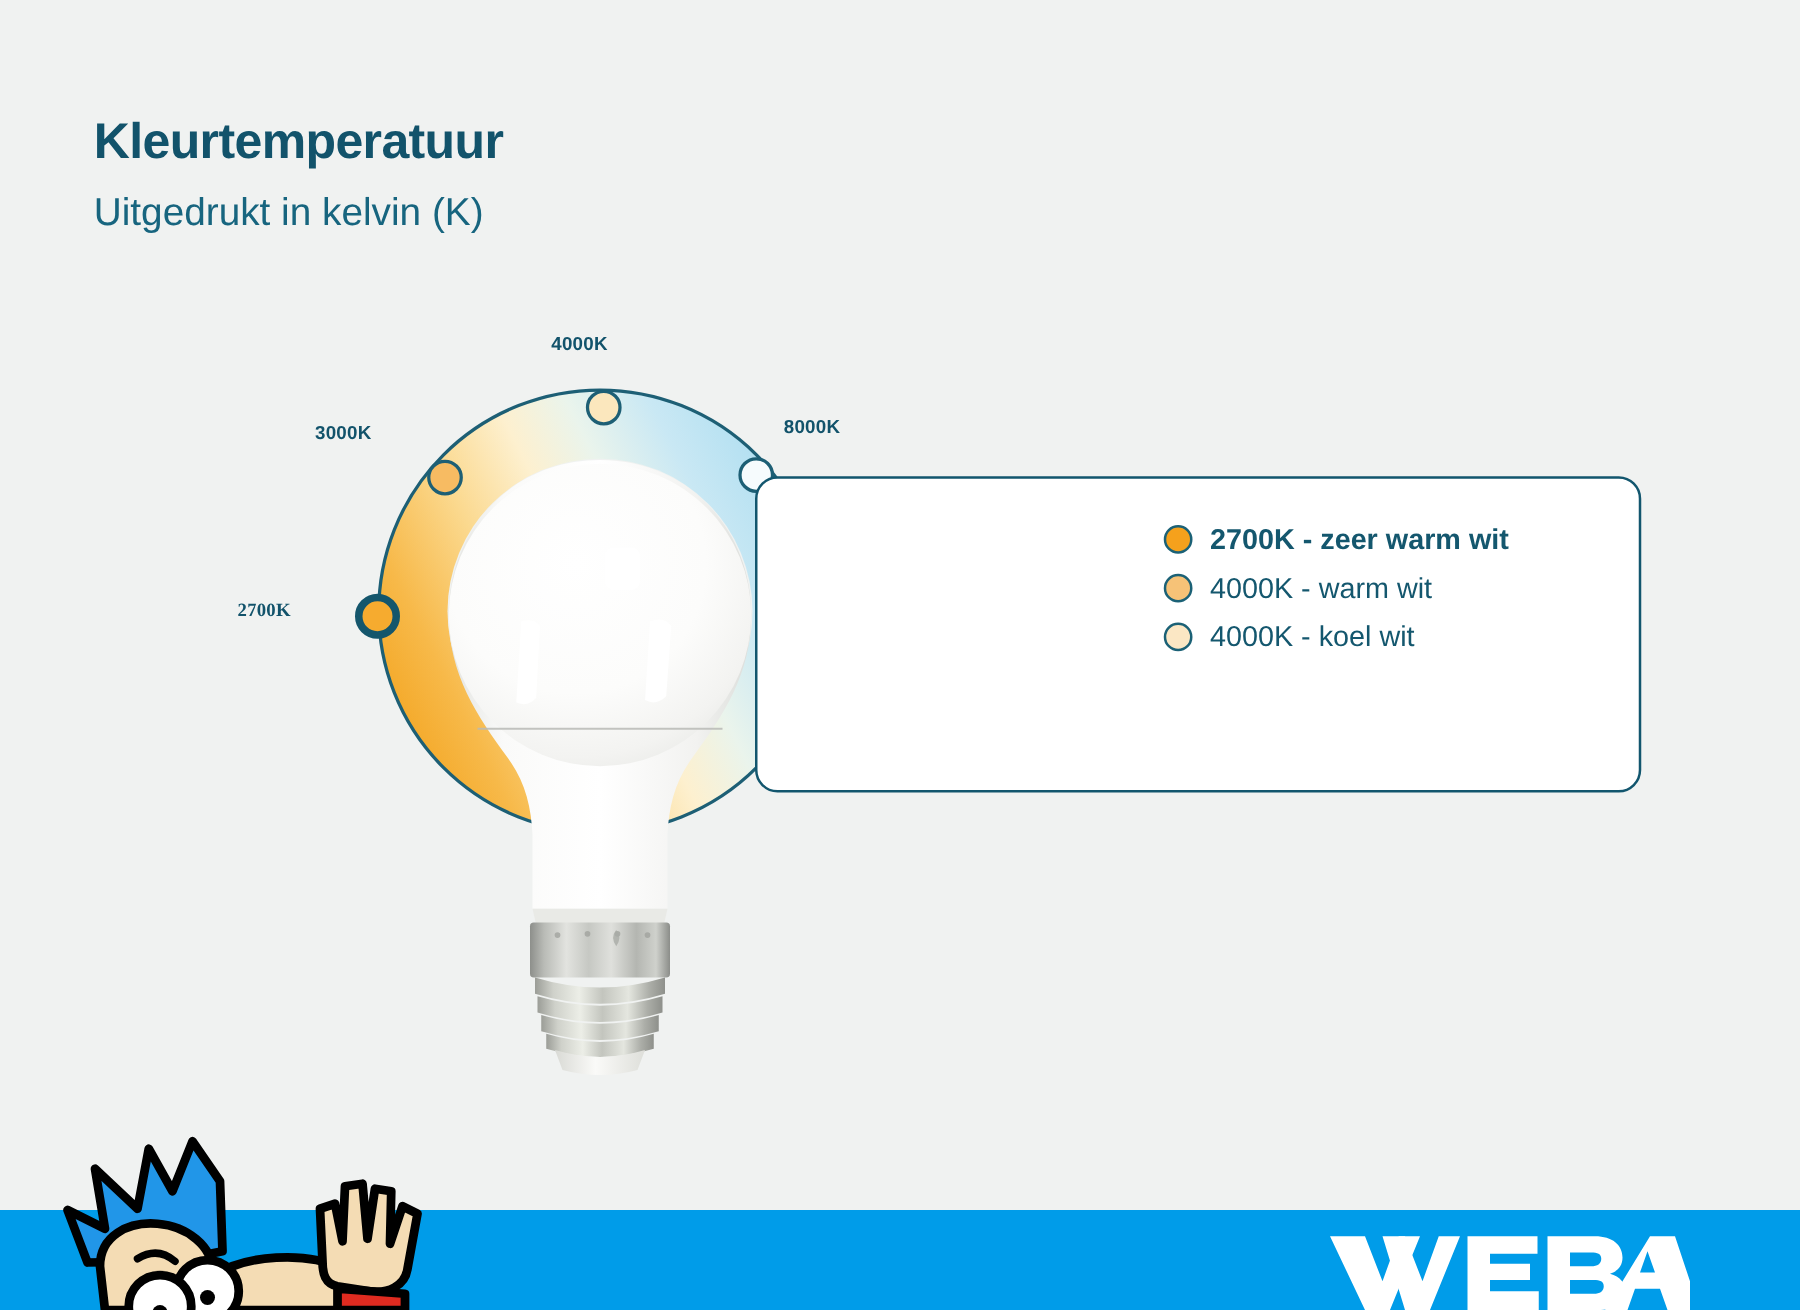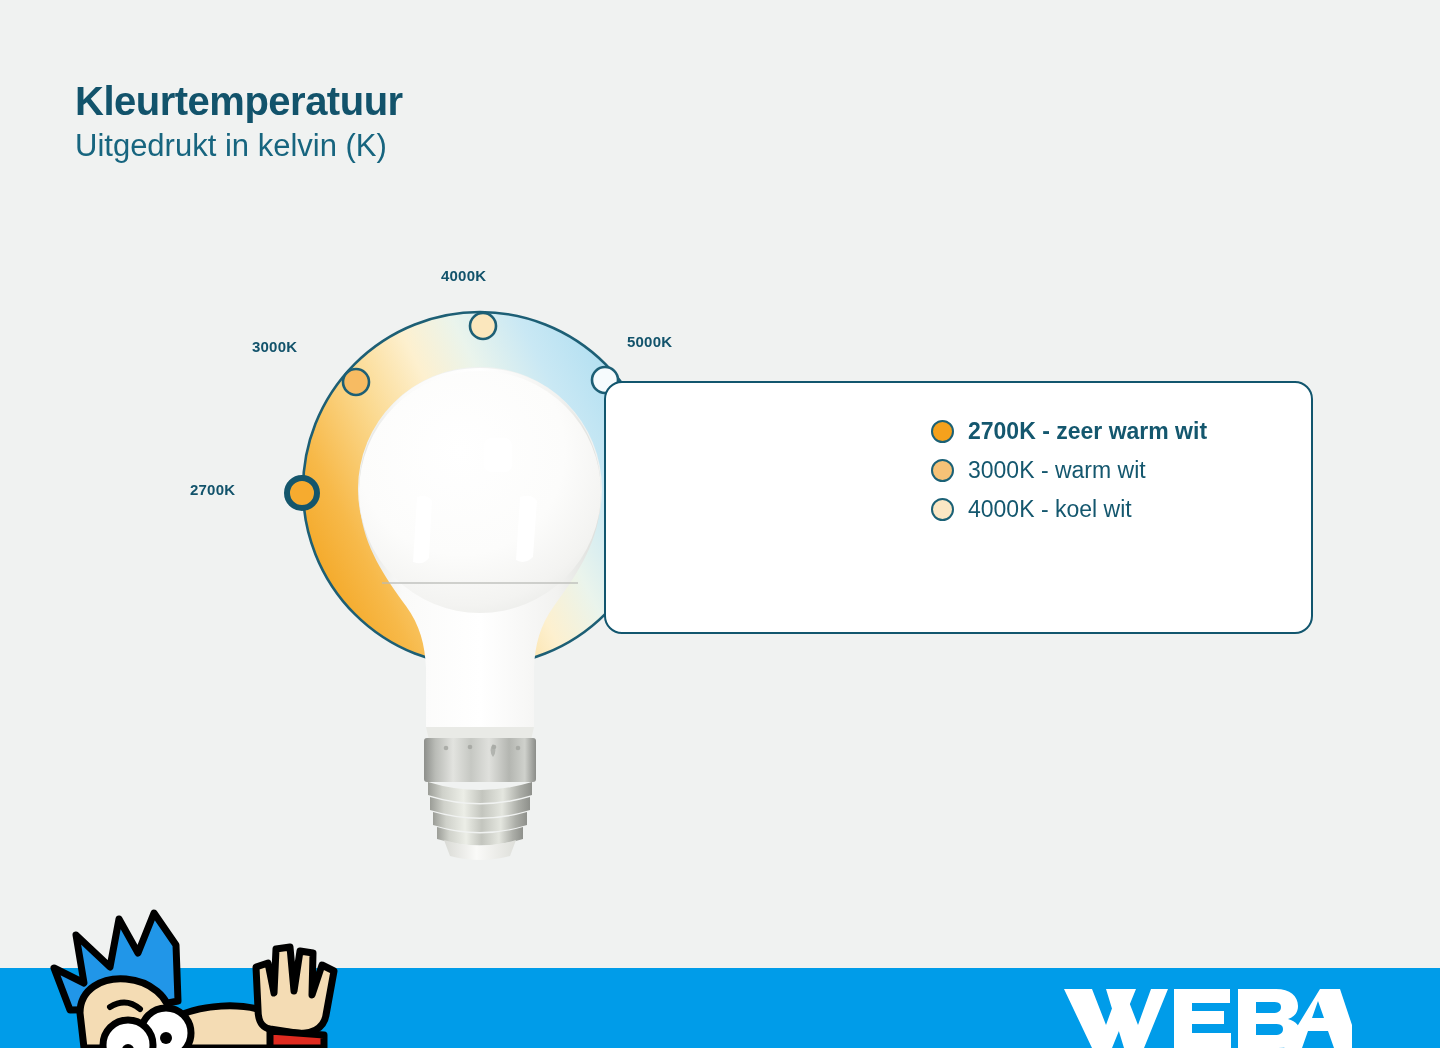--- a/index.html
+++ b/index.html
@@ -8,25 +8,25 @@
     background: #f0f2f1;
     font-family: "Liberation Sans", sans-serif;
     overflow: hidden;
   }
   #stage { position: relative; width: 1440px; height: 1048px; background: #f0f2f1; }
 
   
   #header { position: absolute; left: 75px; top: 78px; }
   #title {
     font-size: 40px; font-weight: bold; color: #12536b;
-    letter-spacing: -0.5px; line-height: 1.15;
+    letter-spacing: -0.5px; line-height: 1.15; margin-top: 12px;
   }
   #subtitle {
     font-size: 31px; font-weight: 400; color: #17657f;
-    margin-top: 4px; line-height: 1.15;
+    margin-top: 16px; line-height: 1.15;
   }
 
   
   #diagram { position: absolute; left: 0; top: 0; width: 1440px; height: 1048px; }
   #ringSvg { position: absolute; left: 0; top: 0; }
 
   
   #bulb { position: absolute; left: 0; top: 0; }
 
   
@@ -212,38 +212,38 @@
         <circle cx="605" cy="380" r="13" fill="#f6fbfd" stroke="#1d5f75" stroke-width="2.6"></circle>
       </g>
       <g>
         <circle cx="657" cy="489" r="13" fill="#f7fcfd" stroke="#1d5f75" stroke-width="2.6"></circle>
       </g>
       <g>
         <circle cx="302" cy="493" r="15" fill="#f6ab2f" stroke="#14566c" stroke-width="6"></circle>
       </g>
     </svg>
 
-    <div class="tick-label" style="left:190px; top:481px;">2700K</div>
+    <div class="tick-label" style="left:190px; top:481px;font-family:Liberation Serif, serif;">2700K</div>
     <div class="tick-label" style="left:252px; top:338px;">3000K</div>
     <div class="tick-label" style="left:441px; top:267px;">4000K</div>
-    <div class="tick-label" style="left:627px; top:333px;">5000K</div>
+    <div class="tick-label" style="left:627px; top:333px;">8000K</div>
     <div class="tick-label" style="left:685px; top:478px;">6500K</div>
   </div>
 
   <div id="panel">
     <div id="legend">
 
       <div class="legend-row is-active">
         <span class="legend-dot" style="background:#f5a11c"></span>
         <span class="legend-text">2700K - zeer warm wit</span>
       </div>
 
       <div class="legend-row">
         <span class="legend-dot" style="background:#f6c277"></span>
-        <span class="legend-text">3000K - warm wit</span>
+        <span class="legend-text">4000K - warm wit</span>
       </div>
 
       <div class="legend-row">
         <span class="legend-dot" style="background:#fbe7c4"></span>
         <span class="legend-text">4000K - koel wit</span>
       </div>
 
 
 
     </div>

